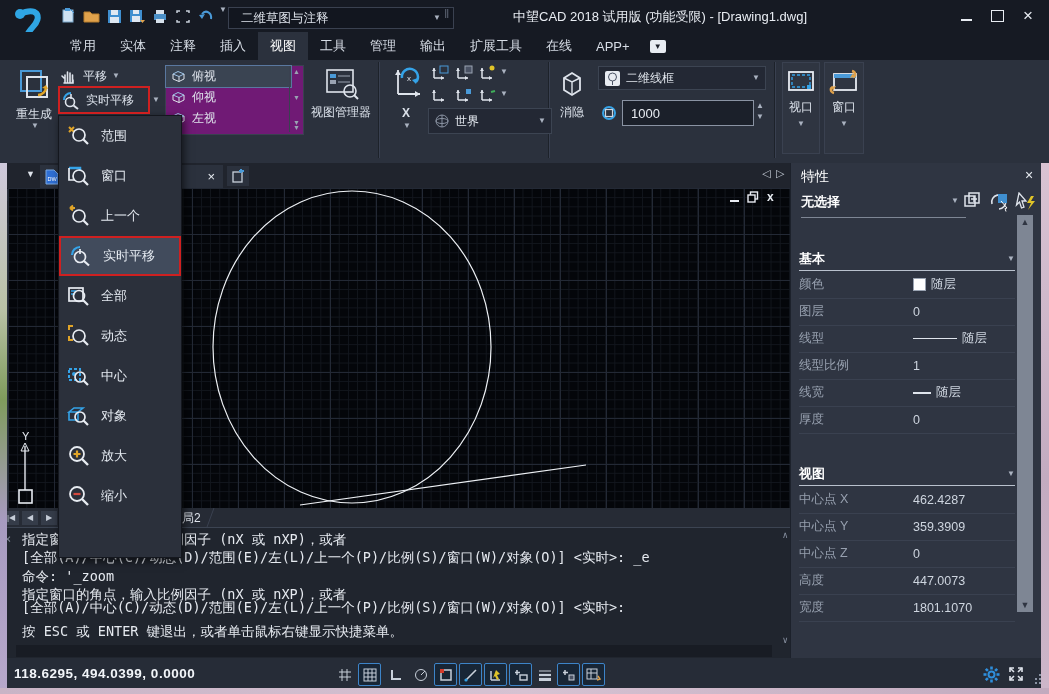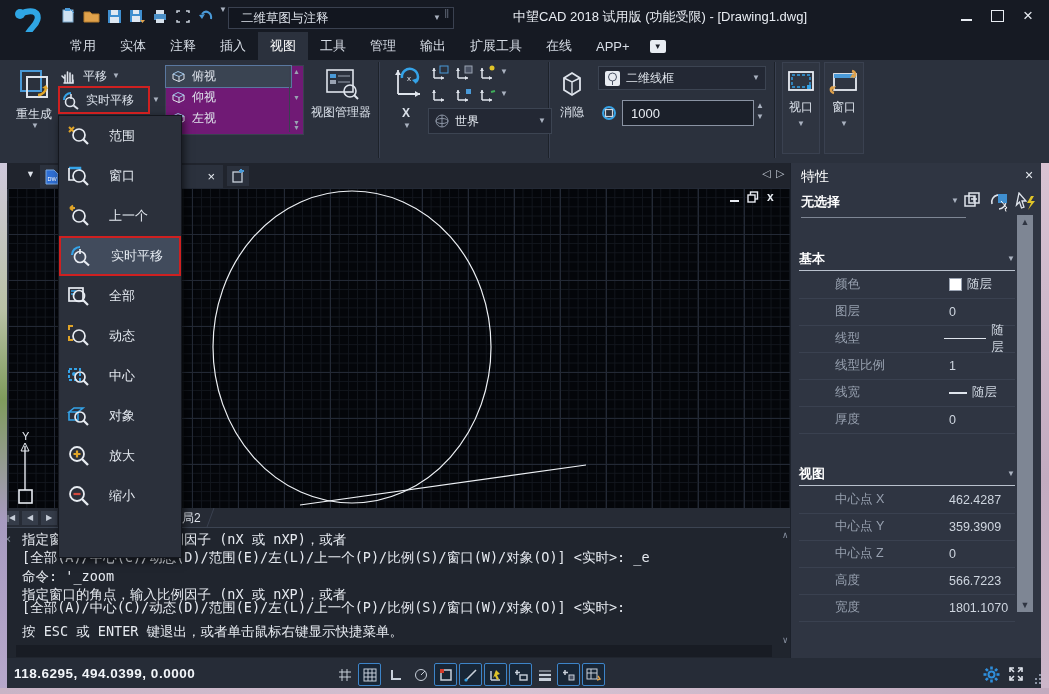--- a/index.html
+++ b/index.html
@@ -51,29 +51,29 @@
   .cmdline{position:absolute;left:22px;white-space:nowrap;}
   
   .status{left:0;top:658px;width:1049px;height:30px;background:#262c37;display:flex;align-items:center;}
   .coords{position:absolute;left:14px;top:8px;font-weight:bold;font-size:13.5px;color:#f2f5f9;letter-spacing:.5px;}
   .st{position:absolute;top:5px;width:21px;height:21px;border-radius:2px;display:flex;align-items:center;justify-content:center;}
   .st.on{border:1px solid #3d84c8;background:#182636;}
   .st.off{border:1px solid transparent;}
   
   .props{left:790px;top:163px;width:251px;height:495px;background:#2f3542;border-left:1px solid #1c212b;}
   .prow{position:absolute;left:8px;width:216px;height:27px;display:flex;align-items:center;border-bottom:1px solid #3a4150;}
-  .plab{width:114px;color:#97a0af;font-size:12.5px;margin-left:36px;}
+  .plab{width:114px;color:#97a0af;font-size:12.5px;}
   .pval{color:#ced5df;font-size:12.5px;display:flex;align-items:center;gap:5px;}
   .phead{position:absolute;left:8px;width:216px;height:22px;display:flex;align-items:center;justify-content:space-between;
          color:#fff;font-weight:bold;font-size:13px;border-bottom:1px solid #b9c1cd;}
   .ptrack{position:absolute;left:226px;top:52px;width:16px;height:397px;background:#7e8694;}
   
   .menu{left:58px;top:115px;width:122px;height:441px;background:#2b303b;border:1px solid #14171e;
         box-shadow:2px 3px 8px rgba(0,0,0,.6);z-index:50;}
-  .mitem{height:40px;display:flex;align-items:center;gap:18px;padding-left:8px;box-sizing:border-box;font-size:13px;color:#e4e9f0;}
+  .mitem{height:40px;display:flex;align-items:center;gap:10px;padding-left:8px;box-sizing:border-box;font-size:13px;color:#e4e9f0;}
   .mitem.hl{background:#414b5c;}
   .redbox{border:2px solid #cf2020;z-index:60;pointer-events:none;}
   .sliver{z-index:70;}
 </style>
 </head>
 <body>
 
 <div id="app">
 
   <div class="abs titlebar">
@@ -607,21 +607,21 @@
     <div class="prow" style="top:350px">
       <span class="plab">中心点 Y</span>
       <span class="pval">359.3909</span>
     </div>
     <div class="prow" style="top:377px">
       <span class="plab">中心点 Z</span>
       <span class="pval">0</span>
     </div>
     <div class="prow" style="top:404px">
       <span class="plab">高度</span>
-      <span class="pval">566.7223</span>
+      <span class="pval">447.0073</span>
     </div>
     <div class="prow" style="top:431px">
       <span class="plab">宽度</span>
       <span class="pval">1801.1070</span>
     </div>
   </div>
 
   <div class="abs menu">
     <div class="mitem">
       <svg width="24" height="24">

